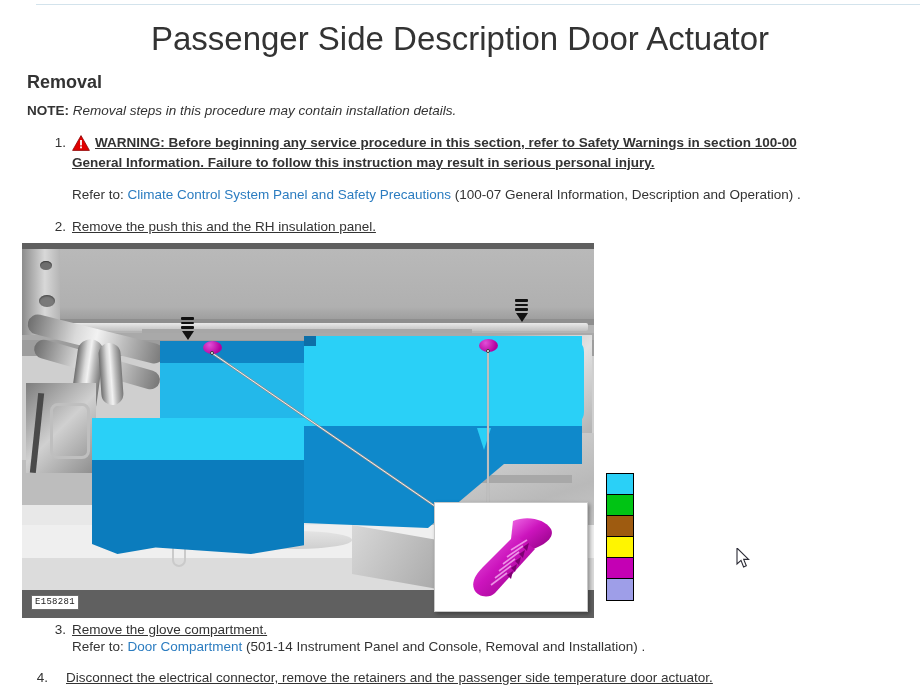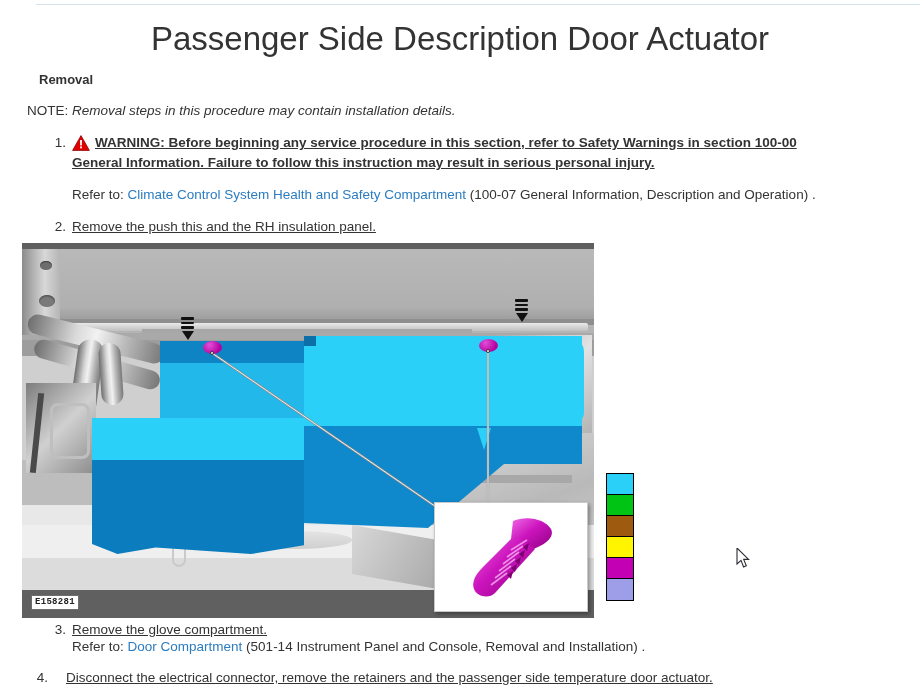--- a/index.html
+++ b/index.html
@@ -19,27 +19,27 @@
   }
   .page-title {
     position:absolute; left:0; top:20px; width:920px;
     text-align:center;
     font-size:33px; font-weight:400; color:#333333;
     letter-spacing:0px;
     white-space:nowrap;
   }
   .section-head {
     position:absolute; left:27px; top:72px;
-    font-size:13px; font-weight:bold; color:#333333;margin-left:12px;
+    font-size:18px; font-weight:bold; color:#333333;
   }
   .note-line {
     position:absolute; left:27px; top:103px;
     font-size:13.5px; color:#333333;
   }
-  .note-line .lbl { font-weight:normal; font-style:normal; }
+  .note-line .lbl { font-weight:bold; font-style:normal; }
   .note-line .txt { font-style:italic; }
 
   
   .step { position:absolute; font-size:13.5px; color:#333333; line-height:20px; }
   .step .num { position:absolute; left:0; top:0; width:18px; text-align:right; }
   .step .body { margin-left:24px; display:block;text-decoration:underline; }
 
   #step1 { left:48px; top:133px; width:800px; }
   #step1 .body { font-weight:bold; }
   .warn-tri {
@@ -60,21 +60,20 @@
   }
   #step4 { left:36px; top:668px; width:860px; }
   #step4 .num { width:12px; }
   #step4 .body { margin-left:30px; }
 
   
   .illus {
     position:absolute; left:22px; top:243px; width:572px; height:375px;
     background:#6d28d9;
     overflow:hidden;
-    font-weight:bold;
   }
   .il-bg-top {
     position:absolute; left:0; top:0; width:100%; height:100%;
     background:
       linear-gradient(180deg,#6f6f6f 0 2%, #9f9f9f 2% 6%, #b4b4b4 6% 24%, #a9a9a9 24% 26%,
                       #9d9d9d 26% 30%, #cfcfcf 30% 58%, #bdbdbd 58% 70%, #e8e8e8 70% 86%,
                       #dcdcdc 86% 94%, #8f8f8f 94% 100%);
   }
   
   .pipe {
@@ -186,21 +185,21 @@
         <polygon points="9,0.6 17.4,15.4 0.6,15.4" fill="#E00000" stroke="#8a0000" stroke-width="0.8"></polygon>
         <rect x="8.1" y="5" width="1.8" height="5.4" fill="#ffffff"></rect>
         <rect x="8.1" y="11.4" width="1.8" height="1.9" fill="#ffffff"></rect>
       </svg>
     </span><span>WARNING: Before beginning any service procedure in this section, refer to Safety Warnings in section 100-00 General Information. Failure to follow this instruction may result in serious personal injury.</span>
   </span>
 </div>
 
 <div id="step1-refer">
   <span>Refer to:</span>
-  <a class="link" href="#">Climate Control System Health and Safety Compartment</a>
+  <a class="link" href="#">Climate Control System Panel and Safety Precautions</a>
   <span>(100-07 General Information, Description and Operation) .</span>
 </div>
 
 <div class="step" id="step2">
   <span class="num">2.</span>
   <span class="body">Remove the push this and the RH insulation panel.</span>
 </div>
 
 <div class="illus">
   <div class="il-bg-top"></div>

